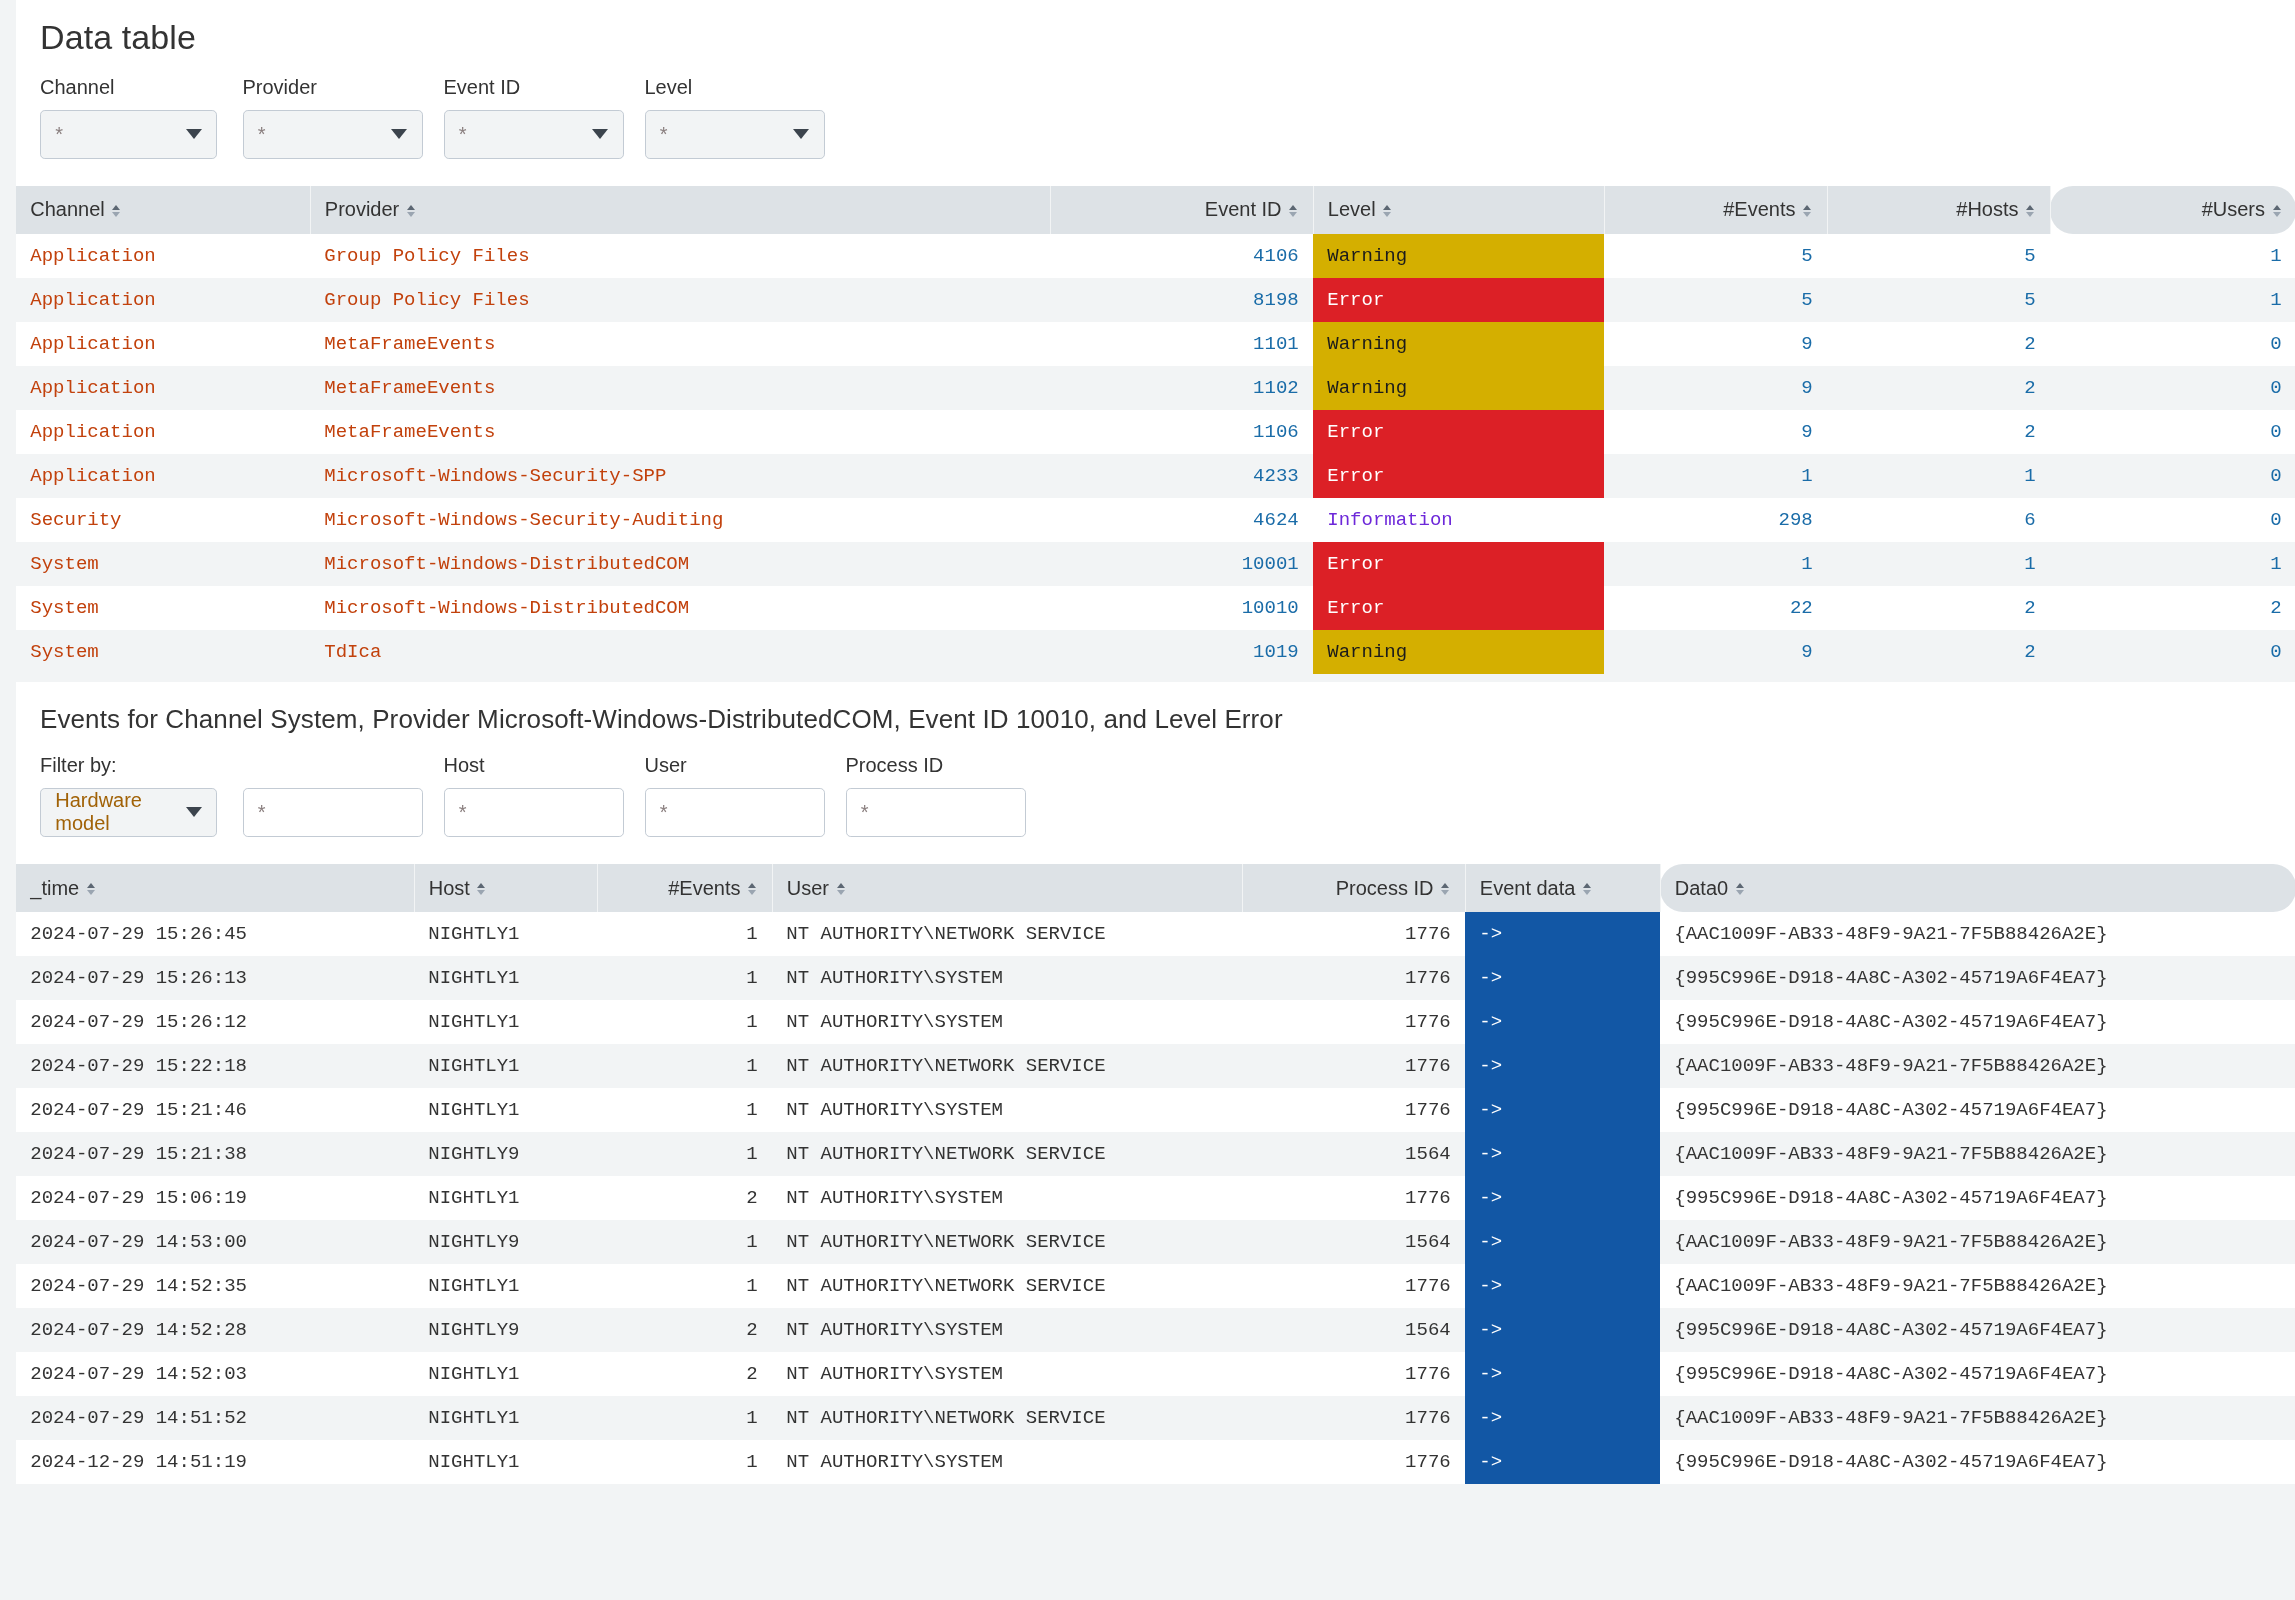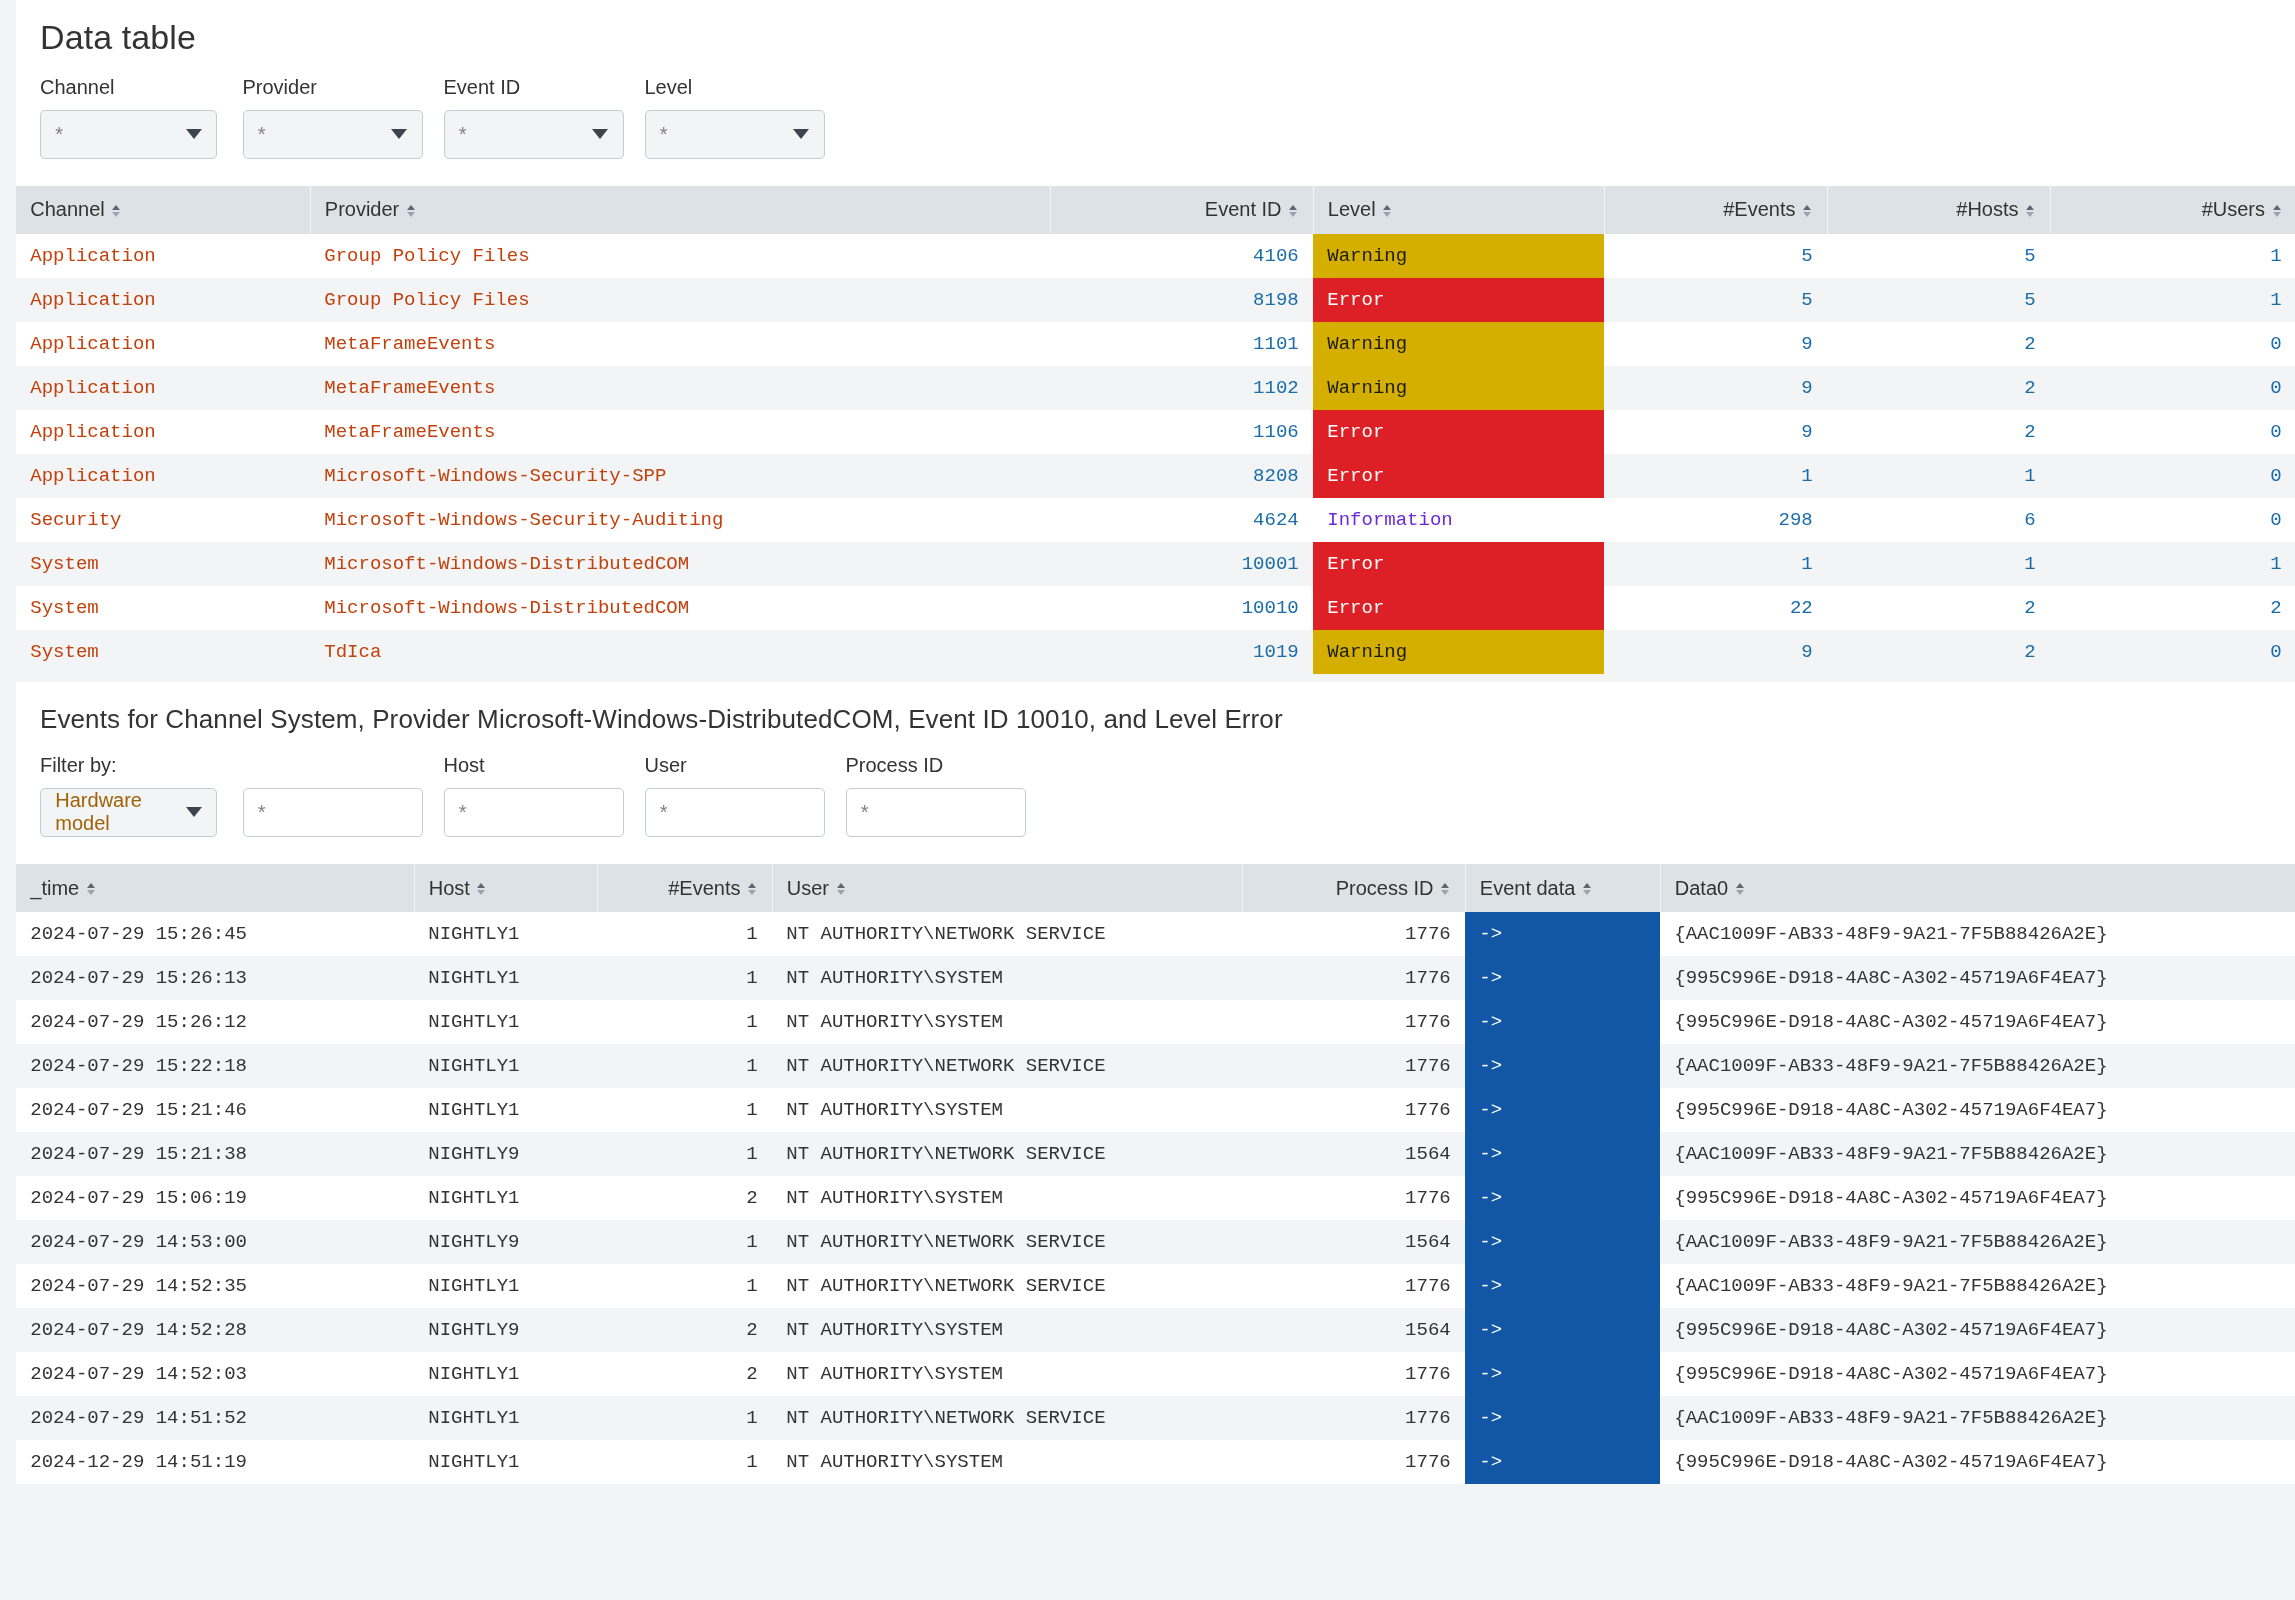--- a/index.html
+++ b/index.html
@@ -115,21 +115,21 @@
     color: #333333;
     font-weight: normal;
     font-size: 20px;
     text-align: left;
     padding: 12.7px 14.3px;
     border-right: 0.8px solid #f2f4f5;
     vertical-align: middle;
     white-space: nowrap;
   }
   thead th.num { text-align: right; }
-  thead th:last-child { border-right: none; }
+  thead th:last-child { border-right: none; border-radius: 23px; }
   .sortico {
     display: inline-block;
     width: 10.3px;
     margin-left: 6.4px;
     position: relative;
     top: 0.8px;
   }
   .sortico i {
     display: block;
     width: 0; height: 0;
@@ -295,21 +295,21 @@
             <td class="link">MetaFrameEvents</td>
             <td class="num">1106</td>
             <td class="lvl lvl-error">Error</td>
             <td class="num">9</td>
             <td class="num">2</td>
             <td class="num">0</td>
           </tr>
           <tr>
             <td class="link">Application</td>
             <td class="link">Microsoft-Windows-Security-SPP</td>
-            <td class="num">8208</td>
+            <td class="num">4233</td>
             <td class="lvl lvl-error">Error</td>
             <td class="num">1</td>
             <td class="num">1</td>
             <td class="num">0</td>
           </tr>
           <tr>
             <td class="link">Security</td>
             <td class="link">Microsoft-Windows-Security-Auditing</td>
             <td class="num">4624</td>
             <td class="lvl lvl-info">Information</td>

